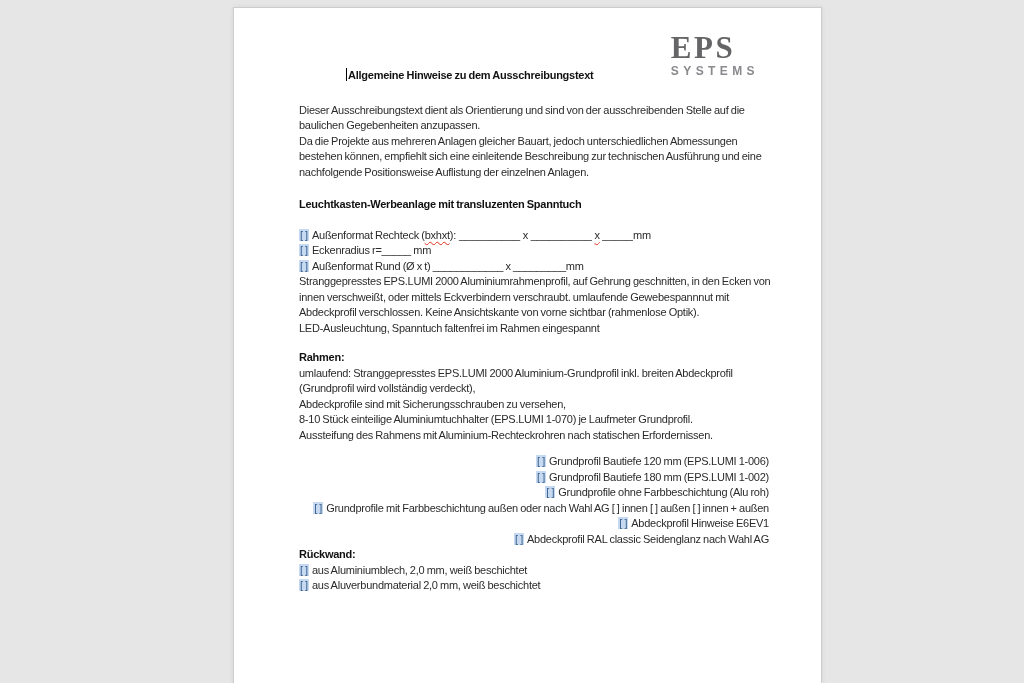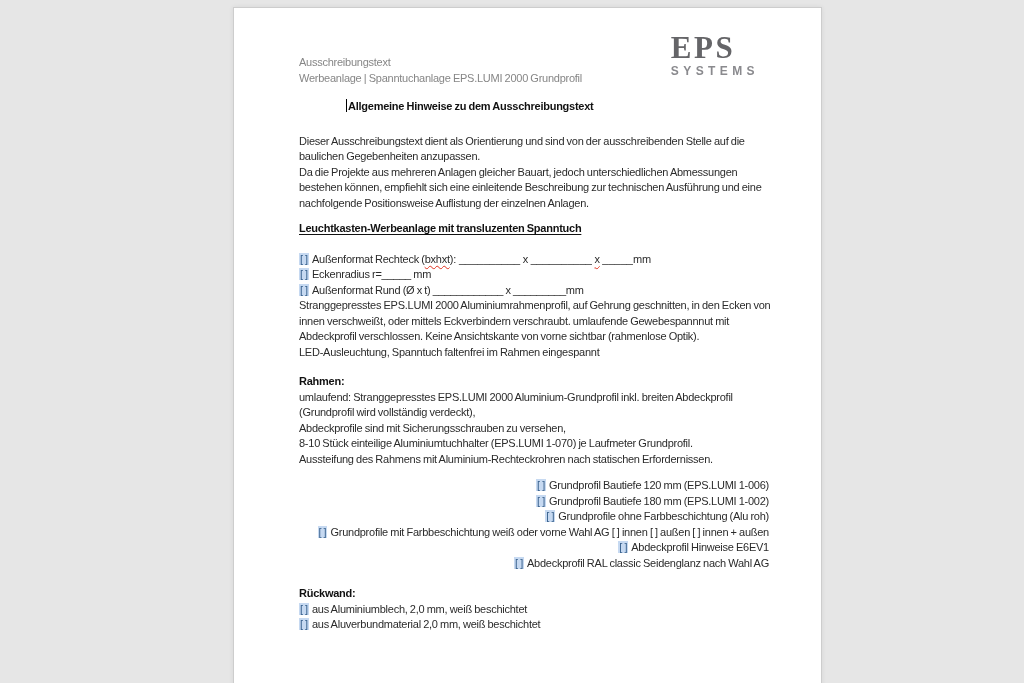--- a/index.html
+++ b/index.html
@@ -17,26 +17,26 @@
     position:absolute;left:65px;top:0;width:470px;padding-top:47px;
     color:#2b2b2b;font-size:11px;line-height:15.5px;
     letter-spacing:-0.25px;word-spacing:-0.5px;
   }
   .pre{white-space:pre;}
   .meta-line{color:#868686;}
   .title-line{margin-top:13px;font-weight:bold;color:#111111;padding-left:47px;}
   .caret{display:inline-block;width:1px;height:13px;background:#000;
     vertical-align:-2px;margin-right:1px;}
   .intro{margin-top:19px;}
-  .sec-heading{margin-top:10px;font-weight:bold;color:#111111;
-    text-decoration:underline;text-decoration-thickness:1px;text-underline-offset:2px;}
+  .sec-heading{margin-top:17px;font-weight:bold;color:#111111;
+    text-decoration-thickness:1px;text-underline-offset:2px;}
   .cbgroup1{margin-top:15px;}
   .cbgroup2{margin-top:11px;text-align:right;}
   .rahmen{margin-top:14px;}
-  .rueckwand{margin-top:15px;}
+  .rueckwand{}
   .bold-label{font-weight:bold;color:#111111;}
   .cb{
     color:#38618c;background:#c6d9f1;
     padding:0 1px;margin-right:3px;
   }
   .sp{
     text-decoration:underline;text-decoration-style:wavy;
     text-decoration-color:#e0301e;text-decoration-thickness:1px;
     text-underline-offset:2px;
   }
@@ -57,24 +57,20 @@
 <div class="canvas">
   <div class="page">
 
     <div class="logo">
       <div class="logo-eps">EPS</div>
       <div class="logo-sys">SYSTEMS</div>
     </div>
 
     <div class="content">
 
-      <div class="meta">
-        <div class="meta-line">Ausschreibungstext</div>
-        <div class="meta-line">Werbeanlage | Spanntuchanlage EPS.LUMI 2000 Grundprofil</div>
-      </div>
 
       <div class="title-line"><span class="caret"></span><span>Allgemeine Hinweise zu dem Ausschreibungstext</span></div>
 
       <div class="intro">
         <div class="pre">Dieser Ausschreibungstext dient als Orientierung und sind von der ausschreibenden Stelle auf die
 baulichen Gegebenheiten anzupassen.</div>
         <div class="pre">Da die Projekte aus mehreren Anlagen gleicher Bauart, jedoch unterschiedlichen Abmessungen
 bestehen können, empfiehlt sich eine einleitende Beschreibung zur technischen Ausführung und eine
 nachfolgende Positionsweise Auflistung der einzelnen Anlagen.</div>
       </div>
@@ -98,21 +94,21 @@
 (Grundprofil wird vollständig verdeckt),
 Abdeckprofile sind mit Sicherungsschrauben zu versehen,
 8-10 Stück einteilige Aluminiumtuchhalter (EPS.LUMI 1-070) je Laufmeter Grundprofil.
 Aussteifung des Rahmens mit Aluminium-Rechteckrohren nach statischen Erfordernissen.</div>
       </div>
 
       <div class="cbgroup2">
         <div class="pre"><span class="cb">[ ]</span><span>Grundprofil Bautiefe 120 mm (EPS.LUMI 1-006)</span></div>
         <div class="pre"><span class="cb">[ ]</span><span>Grundprofil Bautiefe 180 mm (EPS.LUMI 1-002)</span></div>
         <div class="pre"><span class="cb">[ ]</span><span>Grundprofile ohne Farbbeschichtung (Alu roh)</span></div>
-        <div class="pre"><span class="cb">[ ]</span><span>Grundprofile mit Farbbeschichtung weiß oder vorne Wahl AG [ ] innen [ ] außen [ ] innen + außen</span></div>
+        <div class="pre"><span class="cb">[ ]</span><span>Grundprofile mit Farbbeschichtung außen oder nach Wahl AG [ ] innen [ ] außen [ ] innen + außen</span></div>
         <div class="pre"><span class="cb">[ ]</span><span>Abdeckprofil Hinweise E6EV1</span></div>
         <div class="pre"><span class="cb">[ ]</span><span>Abdeckprofil RAL classic Seidenglanz nach Wahl AG</span></div>
       </div>
 
       <div class="rueckwand">
         <div class="bold-label">Rückwand:</div>
         <div class="pre"><span class="cb">[ ]</span><span>aus Aluminiumblech, 2,0 mm, weiß beschichtet</span></div>
         <div class="pre"><span class="cb">[ ]</span><span>aus Aluverbundmaterial 2,0 mm, weiß beschichtet</span></div>
       </div>
 

